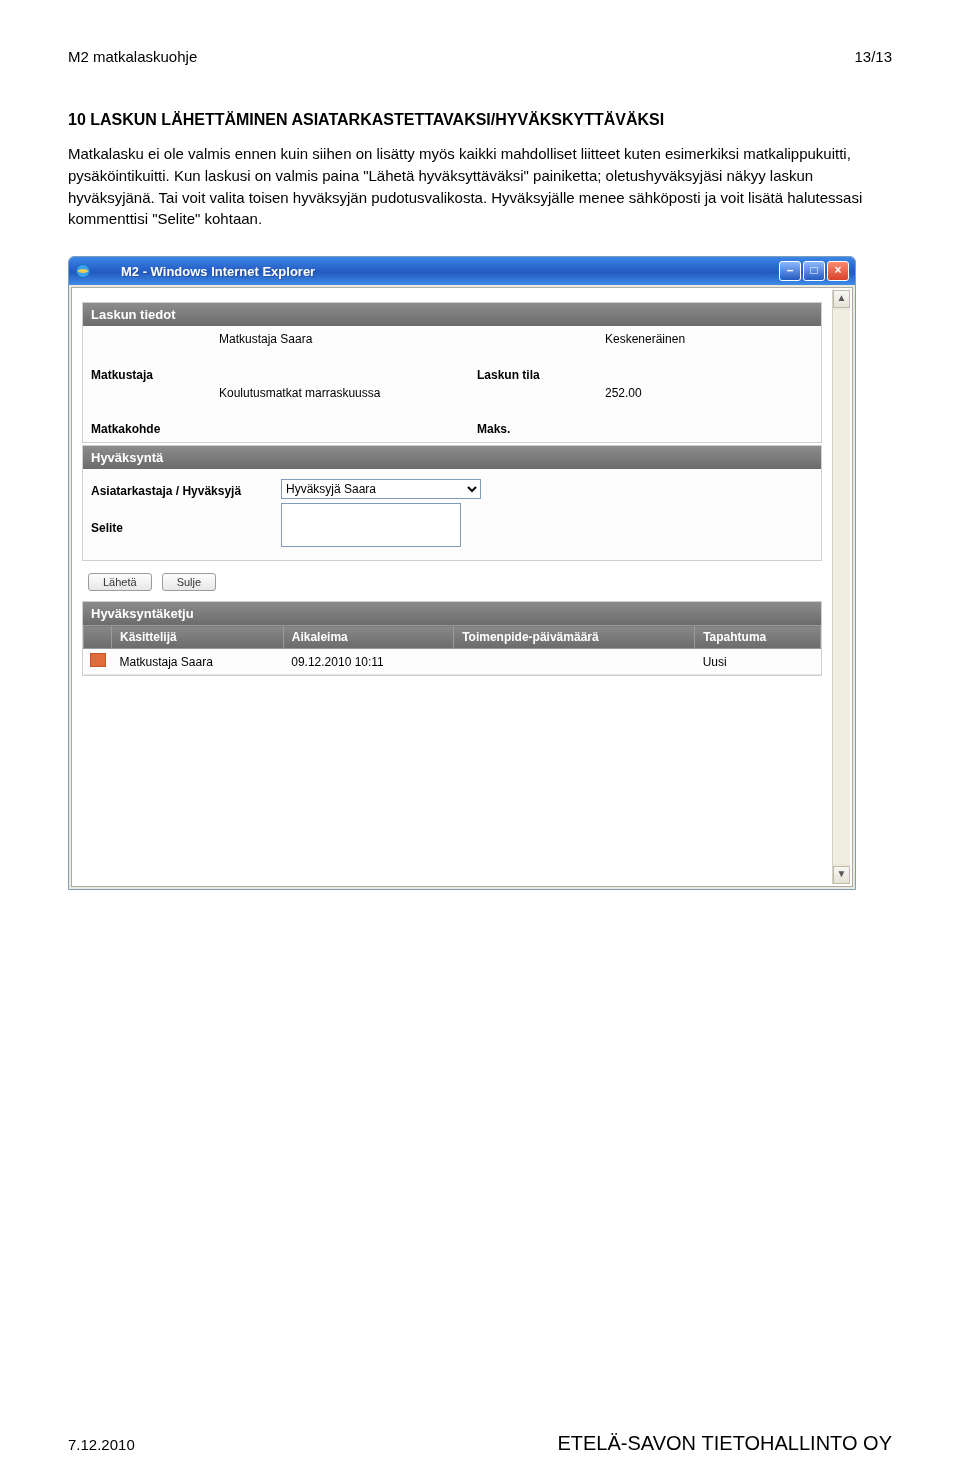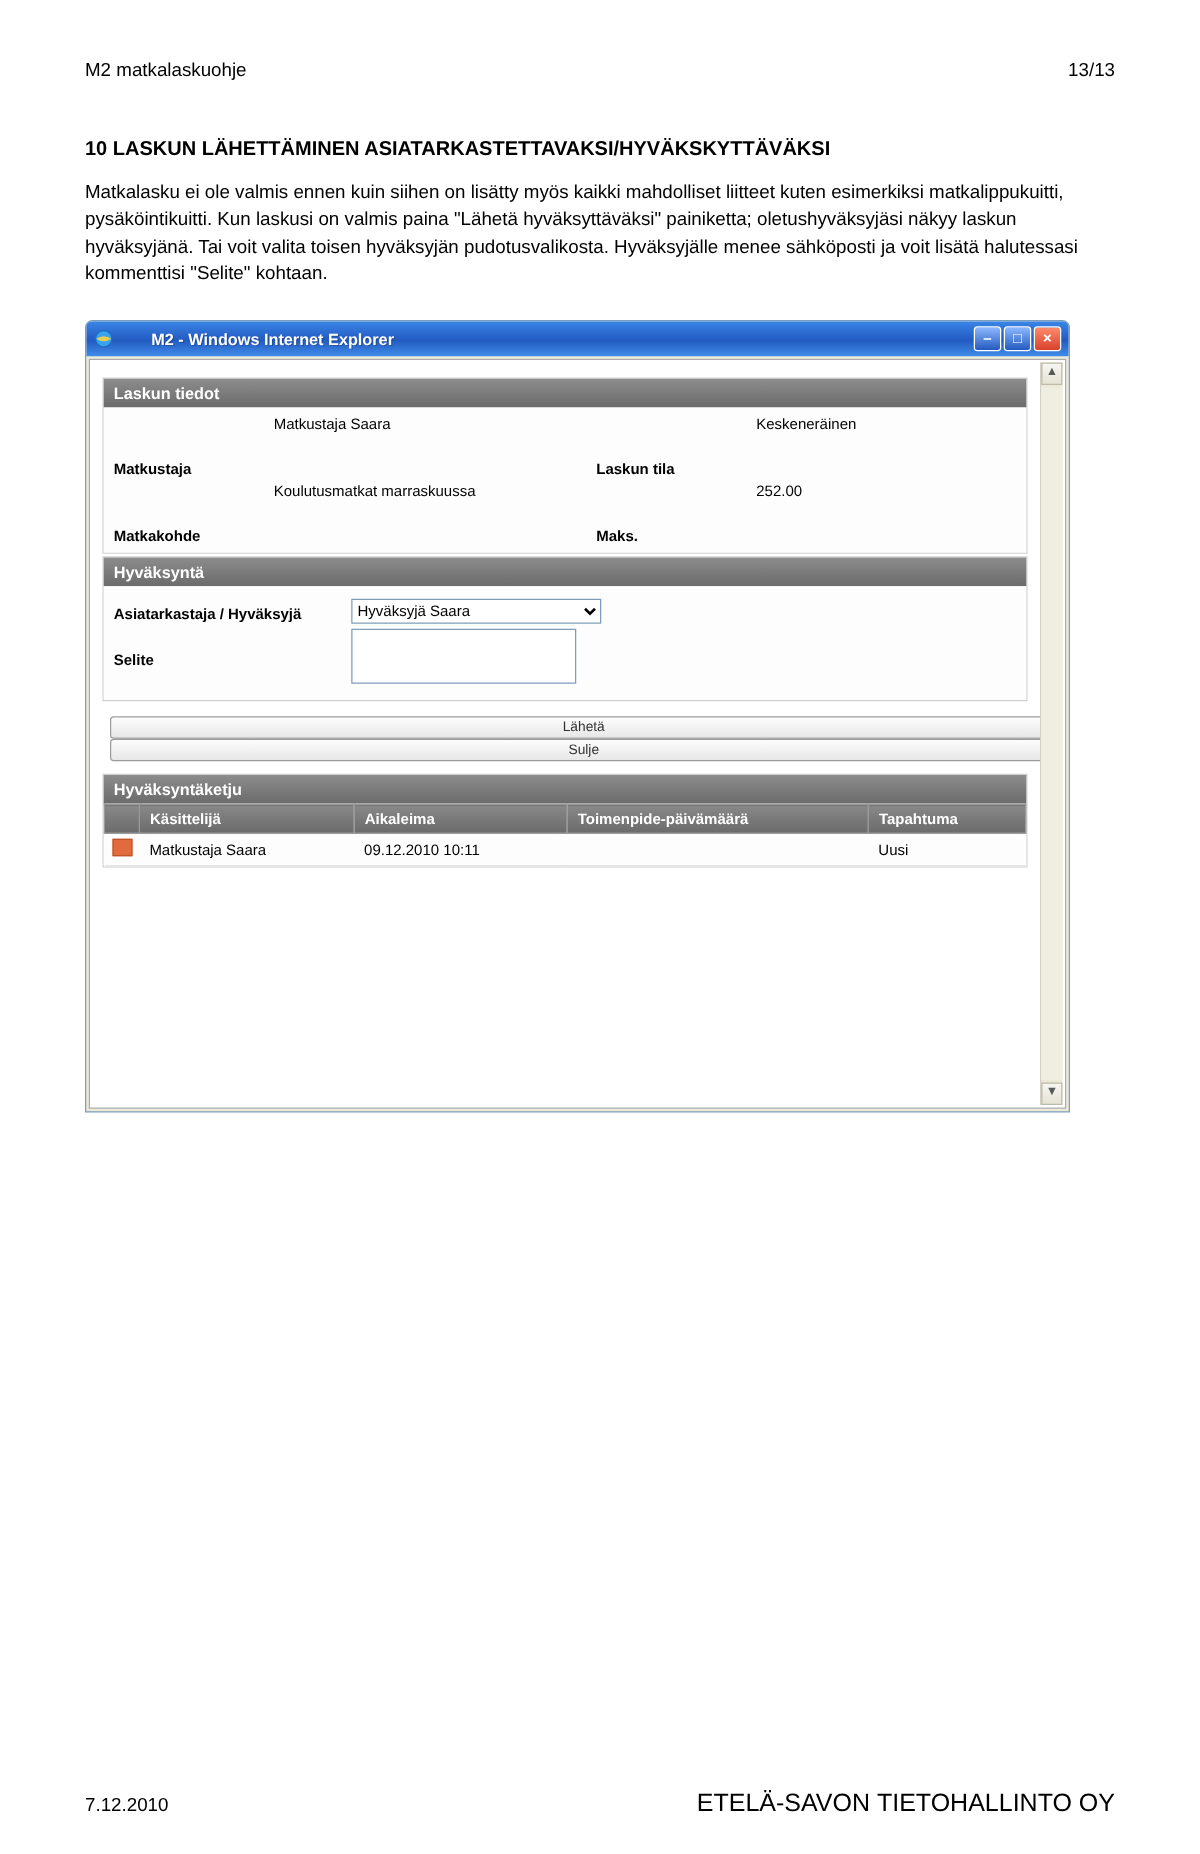--- a/index.html
+++ b/index.html
@@ -174,23 +174,22 @@
     font-size: 12px;
     width: 180px;
     height: 44px;
     border: 1px solid #7f9db9;
     resize: none;
     font-family: Arial, sans-serif;
   }
 
   .btn-row {
     display: flex;
-    gap: 0;
+    gap: 10px;
     margin: 8px 0 10px 10px;
-    flex-direction: column;
   }
   .app-btn {
     font-size: 11px;
     font-family: Arial, sans-serif;
     padding: 2px 14px;
     border: 1px solid #9c9c9c;
     background: linear-gradient(#fdfdfd,#e7e7e7);
     border-radius: 3px;
     color: #333;
     cursor: pointer;

